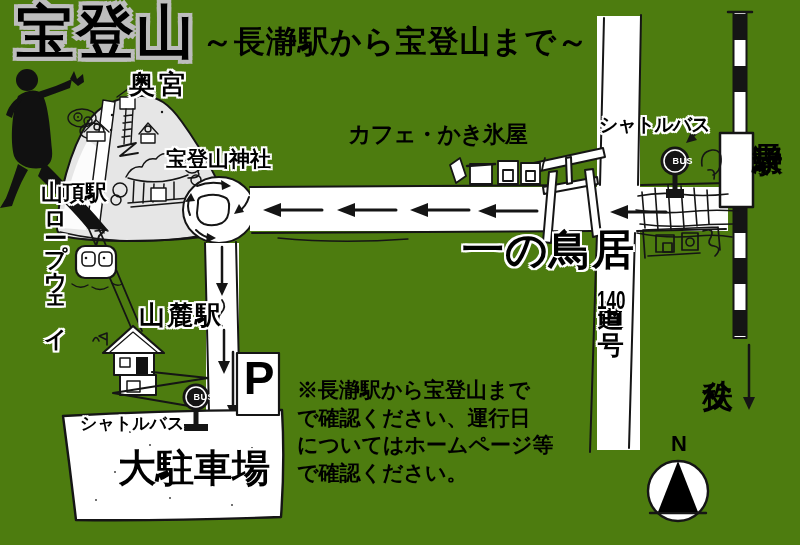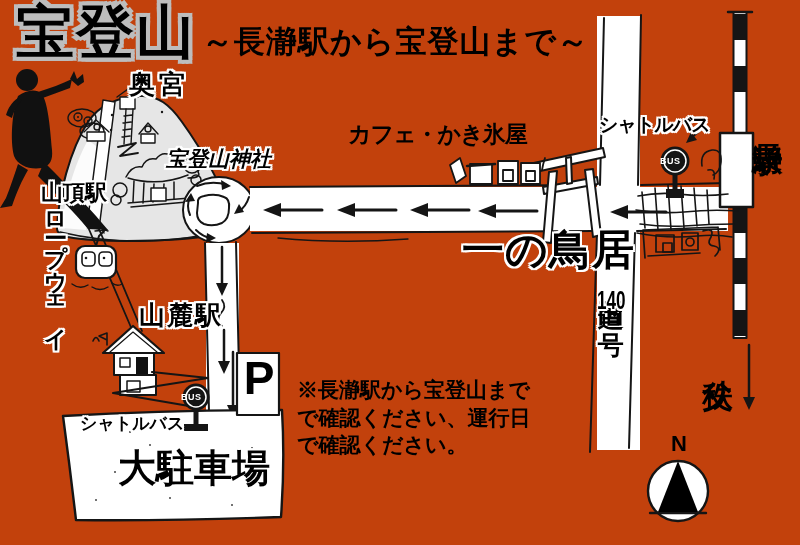--- a/index.html
+++ b/index.html
@@ -1,43 +1,43 @@
 <!DOCTYPE html>
 <html><head>
 <meta charset="utf-8">
 <style>
   html,body{margin:0;padding:0;background:#fff;}
-  #map{position:relative;width:800px;height:545px;background:#c2410c;overflow:hidden;
+  #map{position:relative;width:800px;height:545px;background:#4d7c0f;overflow:hidden;
        font-family:"Liberation Sans",sans-serif;color:#000;}
   #art{position:absolute;left:0;top:0;}
   .lbl{position:absolute;font-weight:900;white-space:nowrap;line-height:1.05;color:#000;}
   .halo{text-shadow:-2px -2px 0 #fff,2px -2px 0 #fff,-2px 2px 0 #fff,2px 2px 0 #fff,
         -2px 0 0 #fff,2px 0 0 #fff,0 -2px 0 #fff,0 2px 0 #fff;}
   .vtext{writing-mode:vertical-rl;text-orientation:upright;}
   .tcy{text-combine-upright:all;}
   #title{left:16px;top:2px;font-size:58px;letter-spacing:2px;
      text-shadow:-4px -4px 0 #bdbdbd,4px -4px 0 #bdbdbd,-4px 4px 0 #bdbdbd,4px 4px 0 #bdbdbd,
      -4px 0 0 #bdbdbd,4px 0 0 #bdbdbd,0 -4px 0 #bdbdbd,0 4px 0 #bdbdbd;}
   #subtitle{left:202px;top:26px;font-size:31px;letter-spacing:1px;}
   #lbl-okumiya{left:129px;top:71px;font-size:26px;letter-spacing:4px;}
   #lbl-summit{left:41px;top:133px;font-size:22px;margin-top:48px;}
-  #lbl-shrine{left:166px;top:148px;font-size:21px;font-style:italic;}
+  #lbl-shrine{left:166px;top:148px;font-size:21px;}
   #lbl-cafe{left:348px;top:122px;font-size:23px;letter-spacing:-1px;}
   #lbl-shuttle-top{left:599px;top:115px;font-size:19px;letter-spacing:-1px;}
   #lbl-torii{left:462px;top:228px;font-size:42px;letter-spacing:1px;}
   #lbl-nagatoro{left:752px;top:119px;font-size:30px;letter-spacing:2px;}
   #lbl-route140{left:597px;top:281px;font-size:26px;letter-spacing:3px;}
   #lbl-chichibu{left:702px;top:355px;font-size:30px;letter-spacing:2px;}
   #lbl-ropeway{left:44px;top:197px;font-size:23px;letter-spacing:2px;}
   #lbl-base{left:139px;top:302px;font-size:26px;letter-spacing:2px;}
   #lbl-shuttle-bottom{left:80px;top:415px;font-size:17px;}
   #lbl-parking{left:118px;top:449px;font-size:38px;}
   #lbl-p{left:240px;top:354px;font-size:46px;width:38px;text-align:center;}
   #lbl-n{left:666px;top:432px;font-size:22px;width:26px;text-align:center;}
-  .busword{position:absolute;width:33px;text-align:left;font-size:9px;font-weight:700;
+  .busword{position:absolute;width:33px;text-align:right;font-size:9px;font-weight:700;
            color:#fff;letter-spacing:0.5px;}
   #bus1{left:660px;top:156px;}
   #bus2{left:181px;top:392px;}
   #note{position:absolute;left:297px;top:376px;font-size:21px;font-weight:700;line-height:27.5px;white-space:nowrap;}
 </style>
 </head>
 <body>
 
 <div id="map">
 
@@ -292,15 +292,16 @@
   <div class="lbl halo" id="lbl-shuttle-bottom">シャトルバス</div>
   <div class="lbl halo" id="lbl-parking">大駐車場</div>
   <div class="lbl" id="lbl-p">P</div>
   <div class="lbl" id="lbl-n">N</div>
   <div class="busword" id="bus1">BUS</div>
   <div class="busword" id="bus2">BUS</div>
 
   <div id="note">
     <div>※長瀞駅から宝登山まで</div>
     <div>で確認ください、運行日</div>
+    <div>についてはホームページ等</div>
     <div>で確認ください。</div>
   </div>
 </div>
 
 </body></html>

